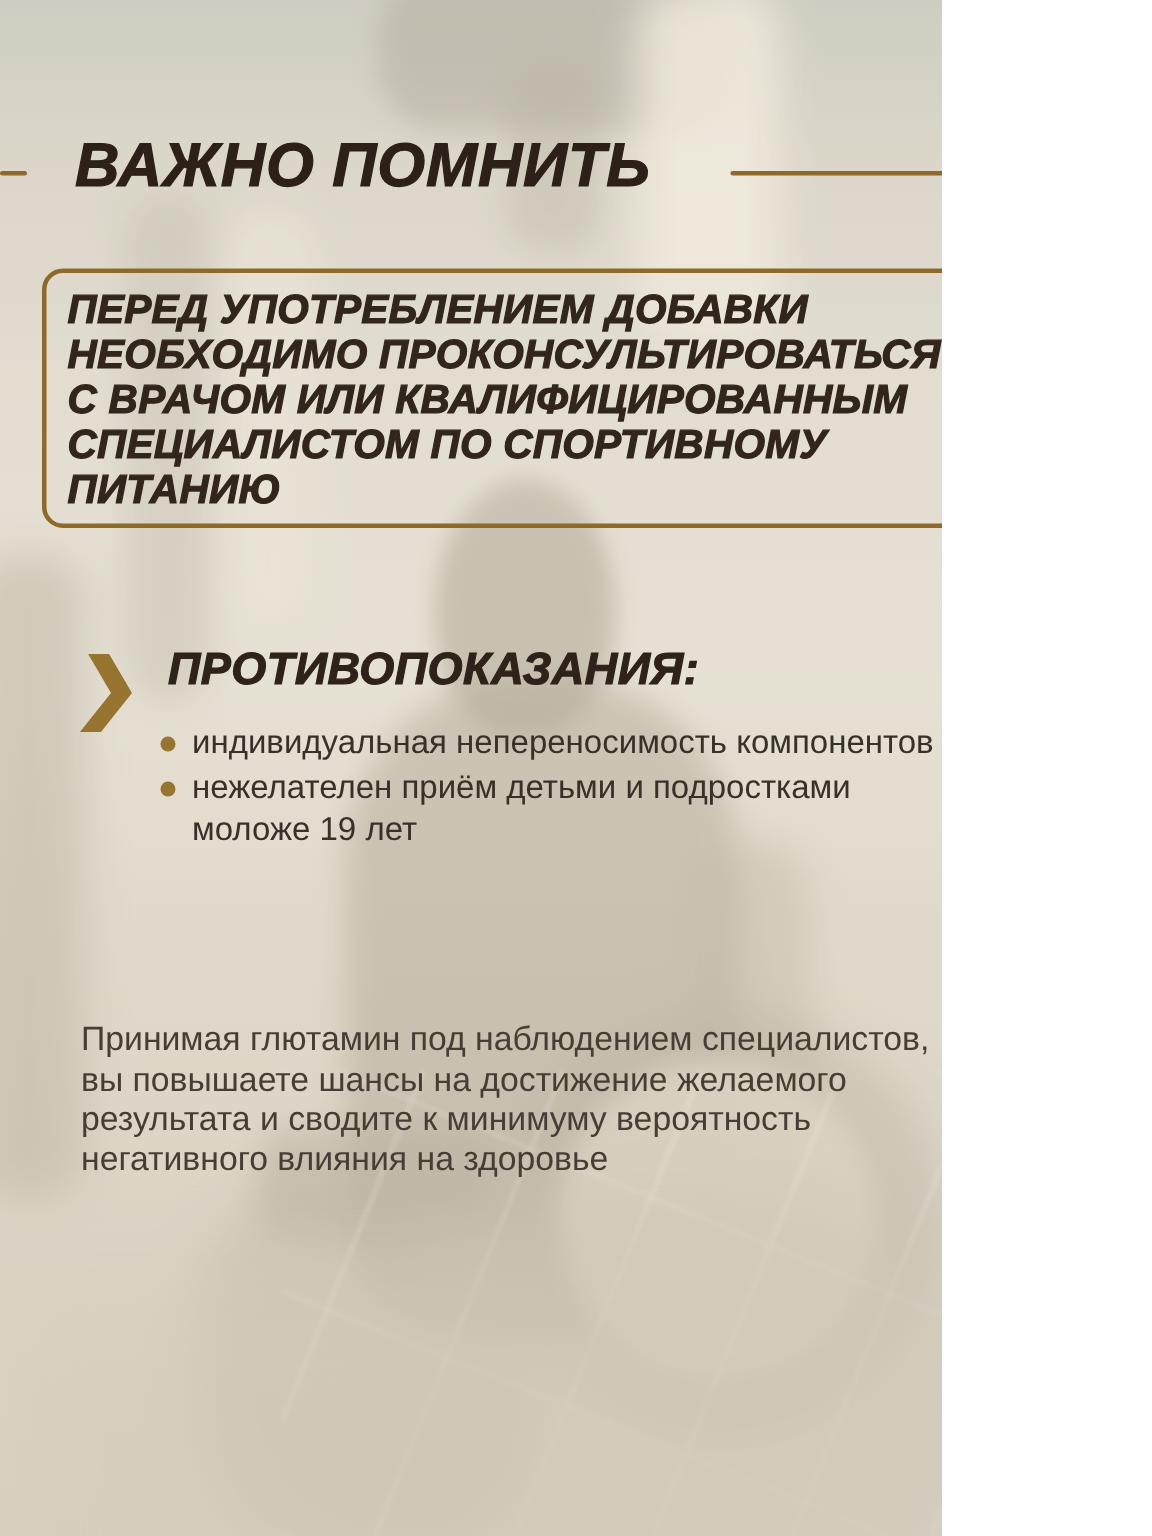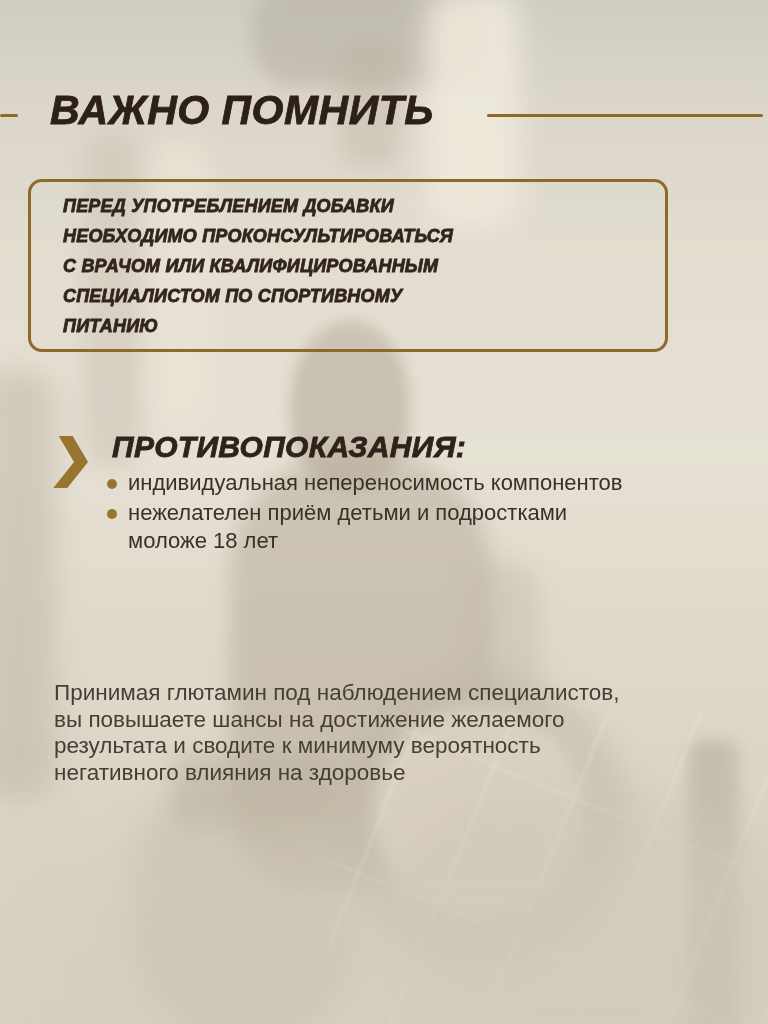--- a/index.html
+++ b/index.html
@@ -1,21 +1,21 @@
 <!DOCTYPE html>
 <html><head>
 <meta charset="utf-8">
 <style>
   html, body { margin: 0; padding: 0; }
   body {
     width: 768px; height: 1024px; overflow: hidden;
     font-family: "Liberation Sans", "DejaVu Sans", sans-serif;
   }
   .poster {
-    position: relative; width: 768px; height: 1024px; overflow: hidden;
+    position: relative; width: 628px; height: 1024px; overflow: hidden;
     background: linear-gradient(180deg,
       #c9c6bc 0%, #d8d3c6 10%, #e2ddd0 28%, #e5e0d3 45%,
       #ded8ca 60%, #d8d1c2 78%, #d3ccbc 100%);
   }
   
   .bg, .bg * { position: absolute; pointer-events: none; }
   .bg { inset: 0; }
   .bg-rack        { left:252px; top:-18px; width:235px; height:104px; background:#a39d8f; opacity:.5; border-radius:42px; filter:blur(9px); }
   .bg-rack-stem   { left:338px; top:38px; width:62px; height:130px; background:#aba494; opacity:.35; border-radius:24px; filter:blur(10px); }
   .bg-light-col-1 { left:425px; top:-10px; width:95px; height:240px; background:#f3edе0; background-color:#f3ede0; opacity:.85; border-radius:30px; filter:blur(14px); }
@@ -52,28 +52,28 @@
   .page-title {
     position:absolute; left:50px; top:86px; margin:0;
     font-size:41px; line-height:48px; letter-spacing:0.5px; color:#2d2019;
   }
   .notice-box {
     position:absolute; left:28px; top:179px; width:640px; height:173px;
     border:3px solid #8d6a2a; border-radius:14px; box-sizing:border-box;
     background: rgba(230,224,211,0.12);
   }
   .notice-text {
-    margin:0; padding:9px 32px; white-space:pre-line;
-    font-size:18px; line-height:30px; letter-spacing:0.2px; color:#32251c;
+    margin:0; padding:9px 14px; white-space:pre-line;
+    font-size:27px; line-height:30px; letter-spacing:0.2px; color:#32251c;
   }
   .section-head { position:absolute; left:50px; top:428px; display:flex; align-items:center; }
   .chevron { position:absolute; left:0px; top:8px; width:38px; height:52px; }
   .section-title { margin:0 0 0 62px; font-size:30px; line-height:38px; letter-spacing:0.3px; color:#2f221a; }
   .bullet-list {
-    position:absolute; left:103px; top:469px; margin:0; padding:0; list-style:none;
+    position:absolute; left:103px; top:481px; margin:0; padding:0; list-style:none;
     width:600px;
   }
   .bullet-list li { display:flex; align-items:flex-start; margin:0 0 1px 0; }
   .dot {
     flex:0 0 auto; width:10px; height:10px; border-radius:50%;
     background:#97742f; margin:10px 11px 0 4px;
   }
   .li-text { white-space:pre-line; font-size:22px; line-height:28.5px; color:#38312a; }
   .footer-par {
     position:absolute; left:38px; top:664px; width:680px; margin:16px;
@@ -128,21 +128,21 @@
     </div>
 
     <ul class="bullet-list">
       <li>
         <span class="dot"></span>
         <span class="li-text">индивидуальная непереносимость компонентов</span>
       </li>
       <li>
         <span class="dot"></span>
         <span class="li-text">нежелателен приём детьми и подростками
-моложе 18 лет</span>
+моложе 19 лет</span>
       </li>
     </ul>
 
     <p class="footer-par">Принимая глютамин под наблюдением специалистов,
 вы повышаете шансы на достижение желаемого
 результата и сводите к минимуму вероятность
 негативного влияния на здоровье</p>
 
   </div>
 </div>

